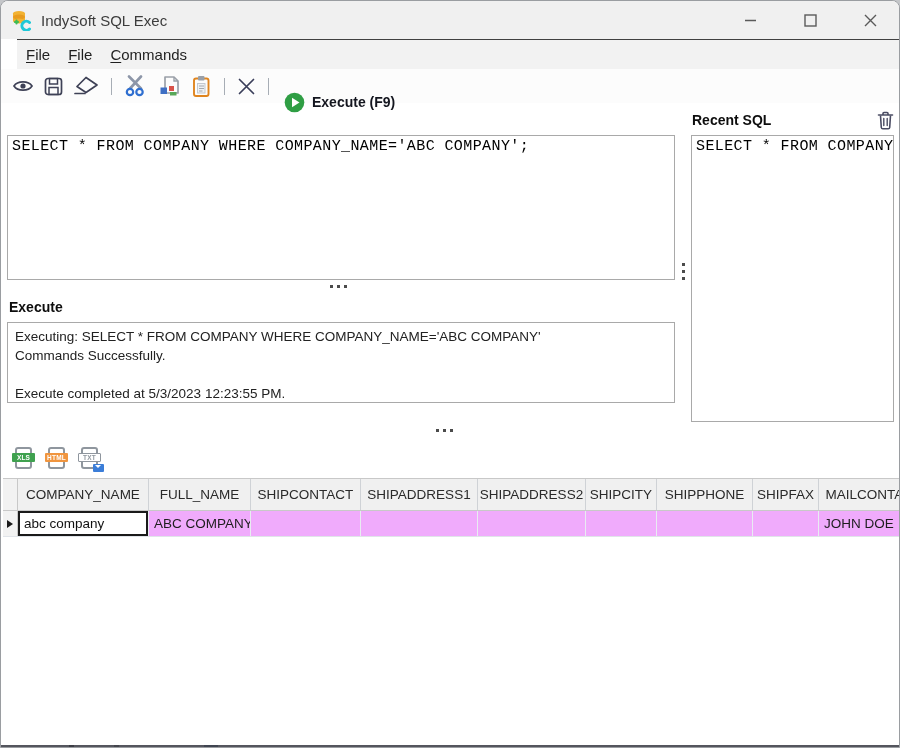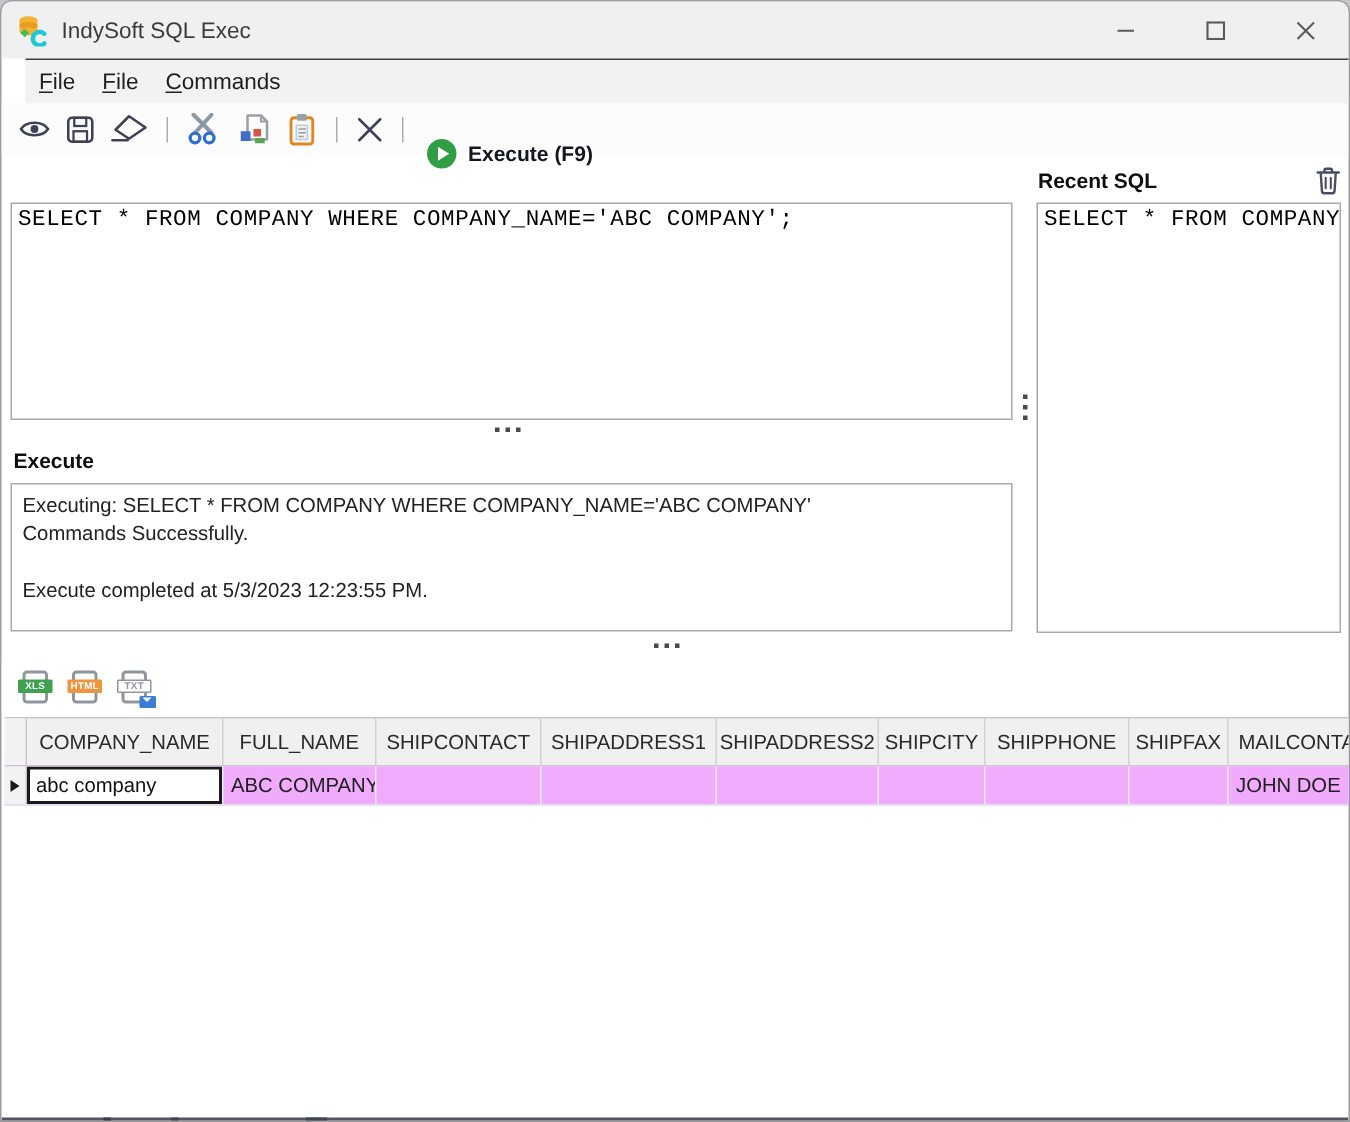--- a/index.html
+++ b/index.html
@@ -26,21 +26,21 @@
   .execute-btn { display:flex; align-items:center; margin-left:8px;margin-top:32px; }
   .execute-label { margin-left:7px; font-size:14px; font-weight:bold; color:#14161f; }
   
   .sec-label { position:absolute; font-size:14px; font-weight:bold; color:#0d0d0d; white-space:nowrap; }
   
   .sql-box { position:absolute; left:6px; top:134px; width:668px; height:145px; background:#fff; border:1px solid #a9a9a9;
              font-family:"Liberation Mono", monospace; font-size:15px; letter-spacing:0.4px; color:#000;
              padding:2px 4px; white-space:pre; overflow:hidden; }
   .recent-box { position:absolute; left:690px; top:134px; width:203px; height:287px; background:#fff; border:1px solid #a9a9a9; overflow:hidden; }
   .recent-item { font-family:"Liberation Mono", monospace; font-size:15px; letter-spacing:0.4px; color:#000; padding:2px 4px; white-space:pre; overflow:hidden; }
-  .results-box { position:absolute; left:6px; top:321px; width:668px; height:99px; background:#fff; border:1px solid #a9a9a9; padding:4px 7px; overflow:hidden; }
+  .results-box { position:absolute; left:6px; top:321px; width:668px; height:81px; background:#fff; border:1px solid #a9a9a9; padding:4px 7px; overflow:hidden; }
   .res-line { font-size:13.5px; color:#222; line-height:19px; min-height:19px; white-space:nowrap; }
   .trash-btn { position:absolute; left:873px; top:108px; width:22px; height:22px; display:flex; align-items:center; justify-content:center; }
   
   .vsplit { position:absolute; left:677px; top:255px; width:10px; height:30px; display:flex; flex-direction:column; align-items:center; justify-content:center; gap:4px; cursor:col-resize; }
   .hsplit { position:absolute; height:10px; width:30px; display:flex; align-items:center; justify-content:center; gap:4px; cursor:row-resize; }
   .dot { width:3px; height:3px; background:#4b4b4b; }
   
   .export-bar { position:absolute; left:0px; top:440px; width:674px; height:34px; background:#fff; display:flex; align-items:center; padding-left:12px; gap:12px; }
   .exp-btn { position:relative; width:21px; height:24px; }
   .exp-doc { position:absolute; left:2px; top:1px; width:17px; height:22px; border:2px solid #8f969e; border-radius:3px; background:#fff; }

